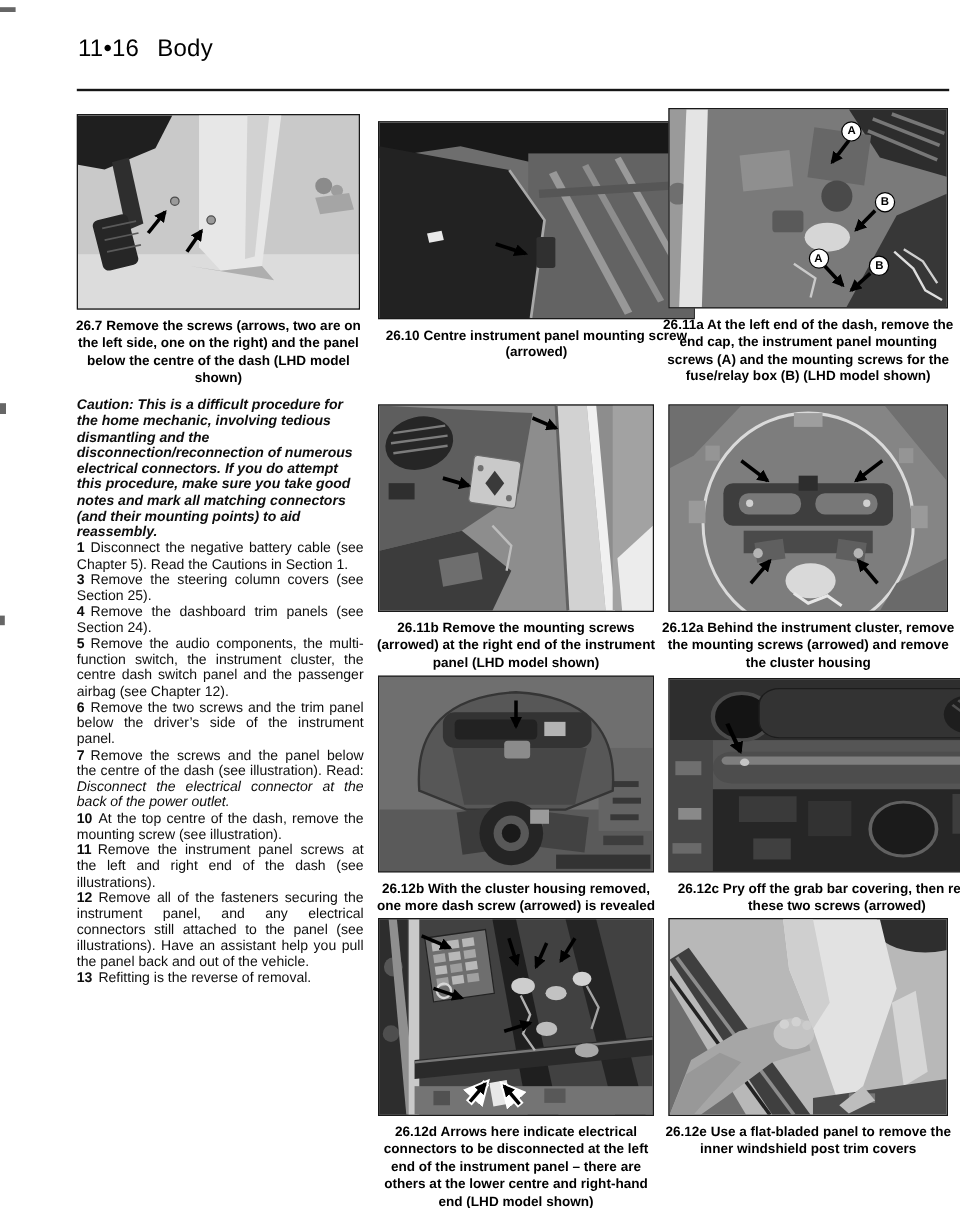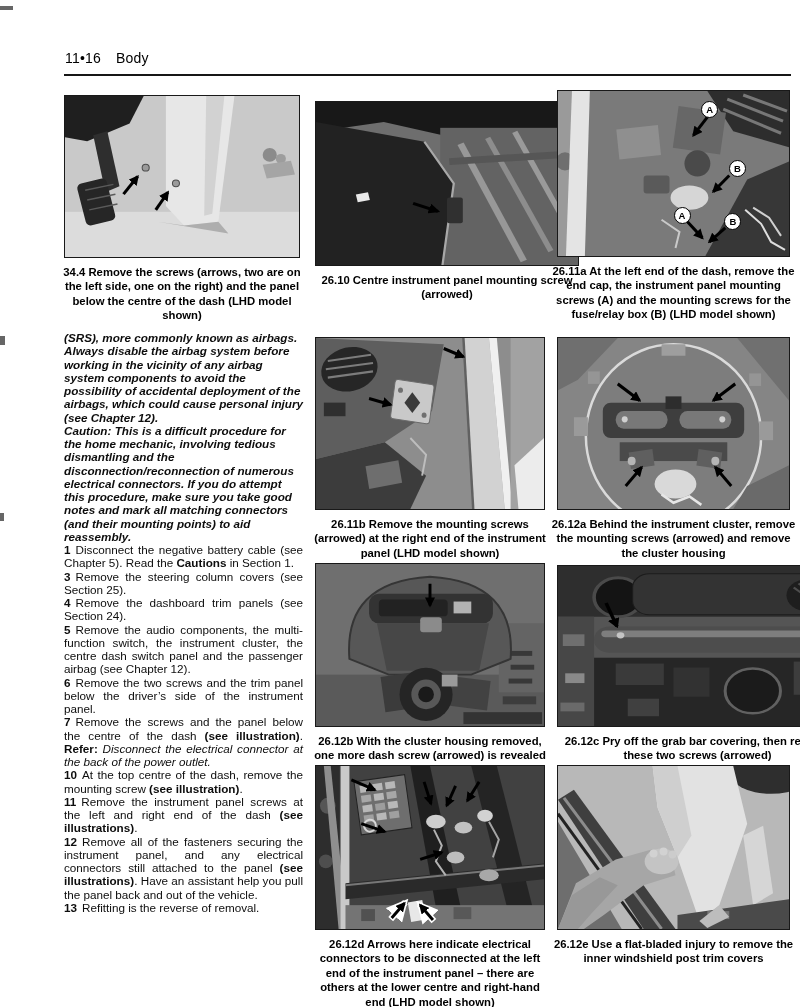--- a/index.html
+++ b/index.html
@@ -1,38 +1,38 @@
 <!DOCTYPE html>
 <html><head>
 <meta charset="utf-8">
 <style>
   html,body{margin:0;padding:0;}
   body{
     width:800px;height:1007px;position:relative;background:#ffffff;
     font-family:"Liberation Sans",sans-serif;color:#111;overflow:hidden;
   }
-  .hdr{position:absolute;left:65px;top:50px;font-size:14px;color:#000;letter-spacing:.2px;}
+  .hdr{position:absolute;left:65px;top:30px;font-size:20px;color:#000;letter-spacing:.2px;}
   .hdr .sect{margin-left:15px;}
   .rule{position:absolute;left:64px;top:74px;width:727px;height:2px;background:#161616;}
   .fig{position:absolute;margin:0;}
   .photo{position:relative;border:1px solid #191919;background:#888;overflow:hidden;}
   .photo svg{display:block;width:100%;height:100%;}
   figcaption{
     font-weight:bold;font-size:11.3px;line-height:14.4px;text-align:center;
     color:#000;margin:7px -6px 0;
   }
   .textcol{
     position:absolute;left:64px;top:331px;width:239px;
     font-size:11.7px;line-height:13.25px;color:#0d0d0d;
   }
   .para{margin:0;}
   .bold-italic{font-weight:bold;font-style:italic;text-align:left;}
   .step{text-align:justify;}
   .stepnum{font-weight:bold;margin-right:5px;}
-  .seg-b{font-weight:bold;}
+  .seg-b{font-weight:normal;}
   .seg-i{font-style:italic;margin-top:30px;}
   .circ{
     position:absolute;width:15px;height:15px;border-radius:50%;background:#fff;
     border:1.5px solid #000;display:flex;align-items:center;justify-content:center;
     font-weight:bold;font-size:9.5px;color:#000;z-index:2;
   }
   .artifact{position:absolute;background:#666;}
 </style>
 </head>
 <body>
@@ -73,21 +73,21 @@
       <line x1="24" y1="116" x2="52" y2="110" stroke="#5a5a5a" stroke-width="1.5"></line>
       <circle cx="203" cy="60" r="7" fill="#8b8b8b"></circle>
       <circle cx="214" cy="64" r="5" fill="#9d9d9d"></circle>
       <polygon points="196,70 224,66 228,80 200,84" fill="#a5a5a5"></polygon>
       <circle cx="80" cy="73" r="3.5" fill="#9a9a9a" stroke="#4c4c4c"></circle>
       <circle cx="110" cy="89" r="3.5" fill="#9a9a9a" stroke="#4c4c4c"></circle>
       <line x1="58" y1="100" x2="72" y2="82" stroke="#000" stroke-width="3" marker-end="url(#arr)"></line>
       <line x1="90" y1="116" x2="102" y2="98" stroke="#000" stroke-width="3" marker-end="url(#arr)"></line>
     </svg>
   </div>
-  <figcaption>34.4  Remove the screws (arrows, two are on the left side, one on the right) and the panel below the centre of the dash (LHD model shown)</figcaption>
+  <figcaption>26.7  Remove the screws (arrows, two are on the left side, one on the right) and the panel below the centre of the dash (LHD model shown)</figcaption>
 </figure>
 
 <figure class="fig" style="left:315px;top:101px;width:264px">
   <div class="photo" style="height:163px">
     <svg viewBox="0 0 232 164" preserveAspectRatio="none">
       <rect width="232" height="164" fill="#6e6e6e"></rect>
       <polygon points="0,0 232,0 232,26 122,36 60,20 0,30" fill="#181818"></polygon>
       <rect x="110" y="26" width="122" height="138" fill="#636363"></rect>
       <line x1="128" y1="42" x2="184" y2="160" stroke="#989898" stroke-width="6"></line>
       <line x1="152" y1="36" x2="208" y2="150" stroke="#8d8d8d" stroke-width="5"></line>
@@ -331,29 +331,28 @@
       <rect x="150" y="146" width="22" height="8" fill="#777"></rect>
       <polygon points="0,164 18,118 58,94 94,84 114,92 118,110 86,120 46,150 26,164" fill="#a6a6a6"></polygon>
       <polygon points="0,164 14,130 42,112 60,120 34,148 20,164" fill="#989898"></polygon>
       <ellipse cx="104" cy="96" rx="17" ry="13" fill="#c4c4c4"></ellipse>
       <circle cx="96" cy="88" r="4" fill="#d2d2d2"></circle>
       <circle cx="106" cy="86" r="4" fill="#d2d2d2"></circle>
       <circle cx="115" cy="89" r="4" fill="#cccccc"></circle>
       <polygon points="142,156 162,140 172,152 150,163" fill="#bdbdbd"></polygon>
     </svg>
   </div>
-  <figcaption>26.12e  Use a flat-bladed injury to remove the inner windshield post trim covers</figcaption>
+  <figcaption>26.12e  Use a flat-bladed panel to remove the inner windshield post trim covers</figcaption>
 </figure>
 
 <div class="textcol">
-    <p class="para bold-italic">(SRS), more commonly known as airbags. Always disable the airbag system before working in the vicinity of any airbag system components to avoid the possibility of accidental deployment of the airbags, which could cause personal injury (see Chapter 12).</p>
     <p class="para bold-italic">Caution: This is a difficult procedure for the home mechanic, involving tedious dismantling and the disconnection/reconnection of numerous electrical connectors. If you do attempt this procedure, make sure you take good notes and mark all matching connectors (and their mounting points) to aid reassembly.</p>
     <p class="para step"><span class="stepnum">1</span><span>Disconnect the negative battery cable (see Chapter 5). Read the </span><span class="seg-b">Cautions</span><span> in Section 1.</span></p>
     <p class="para step"><span class="stepnum">3</span><span>Remove the steering column covers (see Section 25).</span></p>
     <p class="para step"><span class="stepnum">4</span><span>Remove the dashboard trim panels (see Section 24).</span></p>
     <p class="para step"><span class="stepnum">5</span><span>Remove the audio components, the multi-function switch, the instrument cluster, the centre dash switch panel and the passenger airbag (see Chapter 12).</span></p>
     <p class="para step"><span class="stepnum">6</span><span>Remove the two screws and the trim panel below the driver’s side of the instrument panel.</span></p>
-    <p class="para step"><span class="stepnum">7</span><span>Remove the screws and the panel below the centre of the dash </span><span class="seg-b">(see illustration)</span><span>. </span><span class="seg-b">Refer:</span><span class="seg-i"> Disconnect the electrical connector at the back of the power outlet.</span></p>
+    <p class="para step"><span class="stepnum">7</span><span>Remove the screws and the panel below the centre of the dash </span><span class="seg-b">(see illustration)</span><span>. </span><span class="seg-b">Read:</span><span class="seg-i"> Disconnect the electrical connector at the back of the power outlet.</span></p>
     <p class="para step"><span class="stepnum">10</span><span>At the top centre of the dash, remove the mounting screw </span><span class="seg-b">(see illustration)</span><span>.</span></p>
     <p class="para step"><span class="stepnum">11</span><span>Remove the instrument panel screws at the left and right end of the dash </span><span class="seg-b">(see illustrations)</span><span>.</span></p>
     <p class="para step"><span class="stepnum">12</span><span>Remove all of the fasteners securing the instrument panel, and any electrical connectors still attached to the panel </span><span class="seg-b">(see illustrations)</span><span>. Have an assistant help you pull the panel back and out of the vehicle.</span></p>
     <p class="para step"><span class="stepnum">13</span><span>Refitting is the reverse of removal.</span></p>
   </div>
 
 </body></html>

